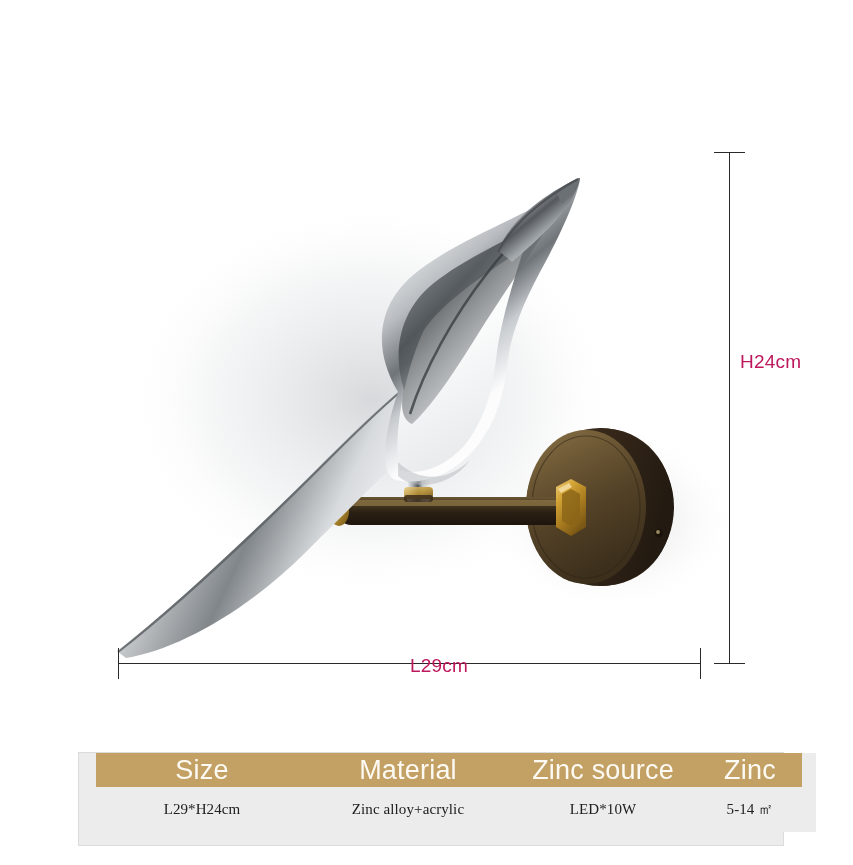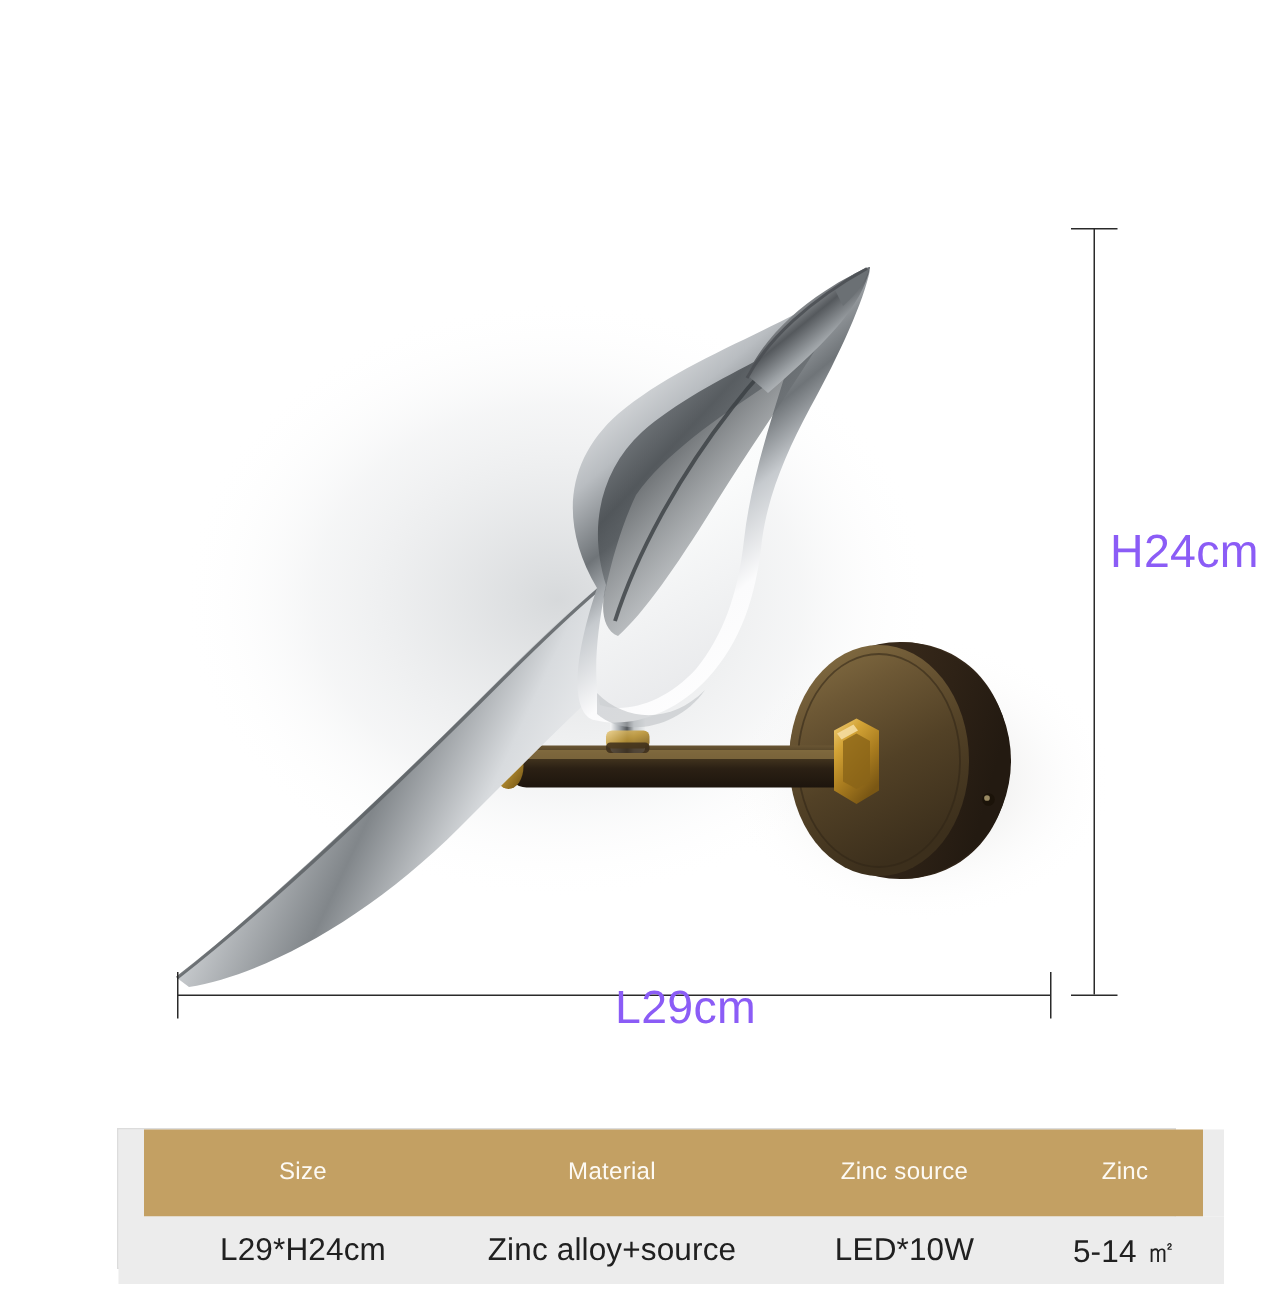--- a/index.html
+++ b/index.html
@@ -53,22 +53,22 @@
     height: 0;
     border-top: 1.8px solid #2a2a2a;
   }
   .tick-v {
     position: absolute;
     width: 0;
     border-left: 1.8px solid #2a2a2a;
   }
   .dim-label {
     position: absolute;
-    color: #8b5cf6;
-    font-size: 31px;
+    color: #be185d;
+    font-size: 19px;
     font-family: "Liberation Sans", sans-serif;
     letter-spacing: 0.2px;
     white-space: nowrap;
     line-height: 1;
   }
 
   
   #spec-panel {
     position: absolute;
     left: 78px;
@@ -84,34 +84,34 @@
     left: 0;
     top: 0;
     width: 706px;
     border-collapse: collapse;
     table-layout: fixed;
   }
   #spec-table th {
     height: 34px;
     background: #c3a063;
     color: #fdfaf4;
-    font-size: 16px;
+    font-size: 27px;
     font-weight: normal;
     font-family: "Liberation Sans", sans-serif;
     text-align: center;
-    padding: 12px;
+    padding: 0;
     border: 0;
     letter-spacing: 0.2px;
   }
   #spec-table tbody td {
     height: 45px;
     background: #ececec;
     color: #202020;
-    font-size: 21px;
-    font-family: Liberation Sans, sans-serif;
+    font-size: 15px;
+    font-family: Liberation Serif, serif;
     text-align: center;
     padding: 0;
     border: 0;
     vertical-align: middle;
     letter-spacing: 0.1px;
   }
   #spec-table colgroup .c-size     { width: 212px; }
   #spec-table colgroup .c-material { width: 200px; }
   #spec-table colgroup .c-light    { width: 190px; }
   #spec-table colgroup .c-area     { width: 104px; }
@@ -325,21 +325,21 @@
           <th>Material</th>
           <th>Zinc source</th>
           <th>Zinc</th>
           <th class="pad-right-cell"></th>
         </tr>
       </thead>
       <tbody>
         <tr>
           <td class="pad-cell"></td>
           <td>L29*H24cm</td>
-          <td>Zinc alloy+source</td>
+          <td>Zinc alloy+acrylic</td>
           <td>LED*10W</td>
           <td>5-14 ㎡</td>
           <td class="pad-cell"></td>
         </tr>
       </tbody>
     </table>
   </div>
 
 </div>
 

